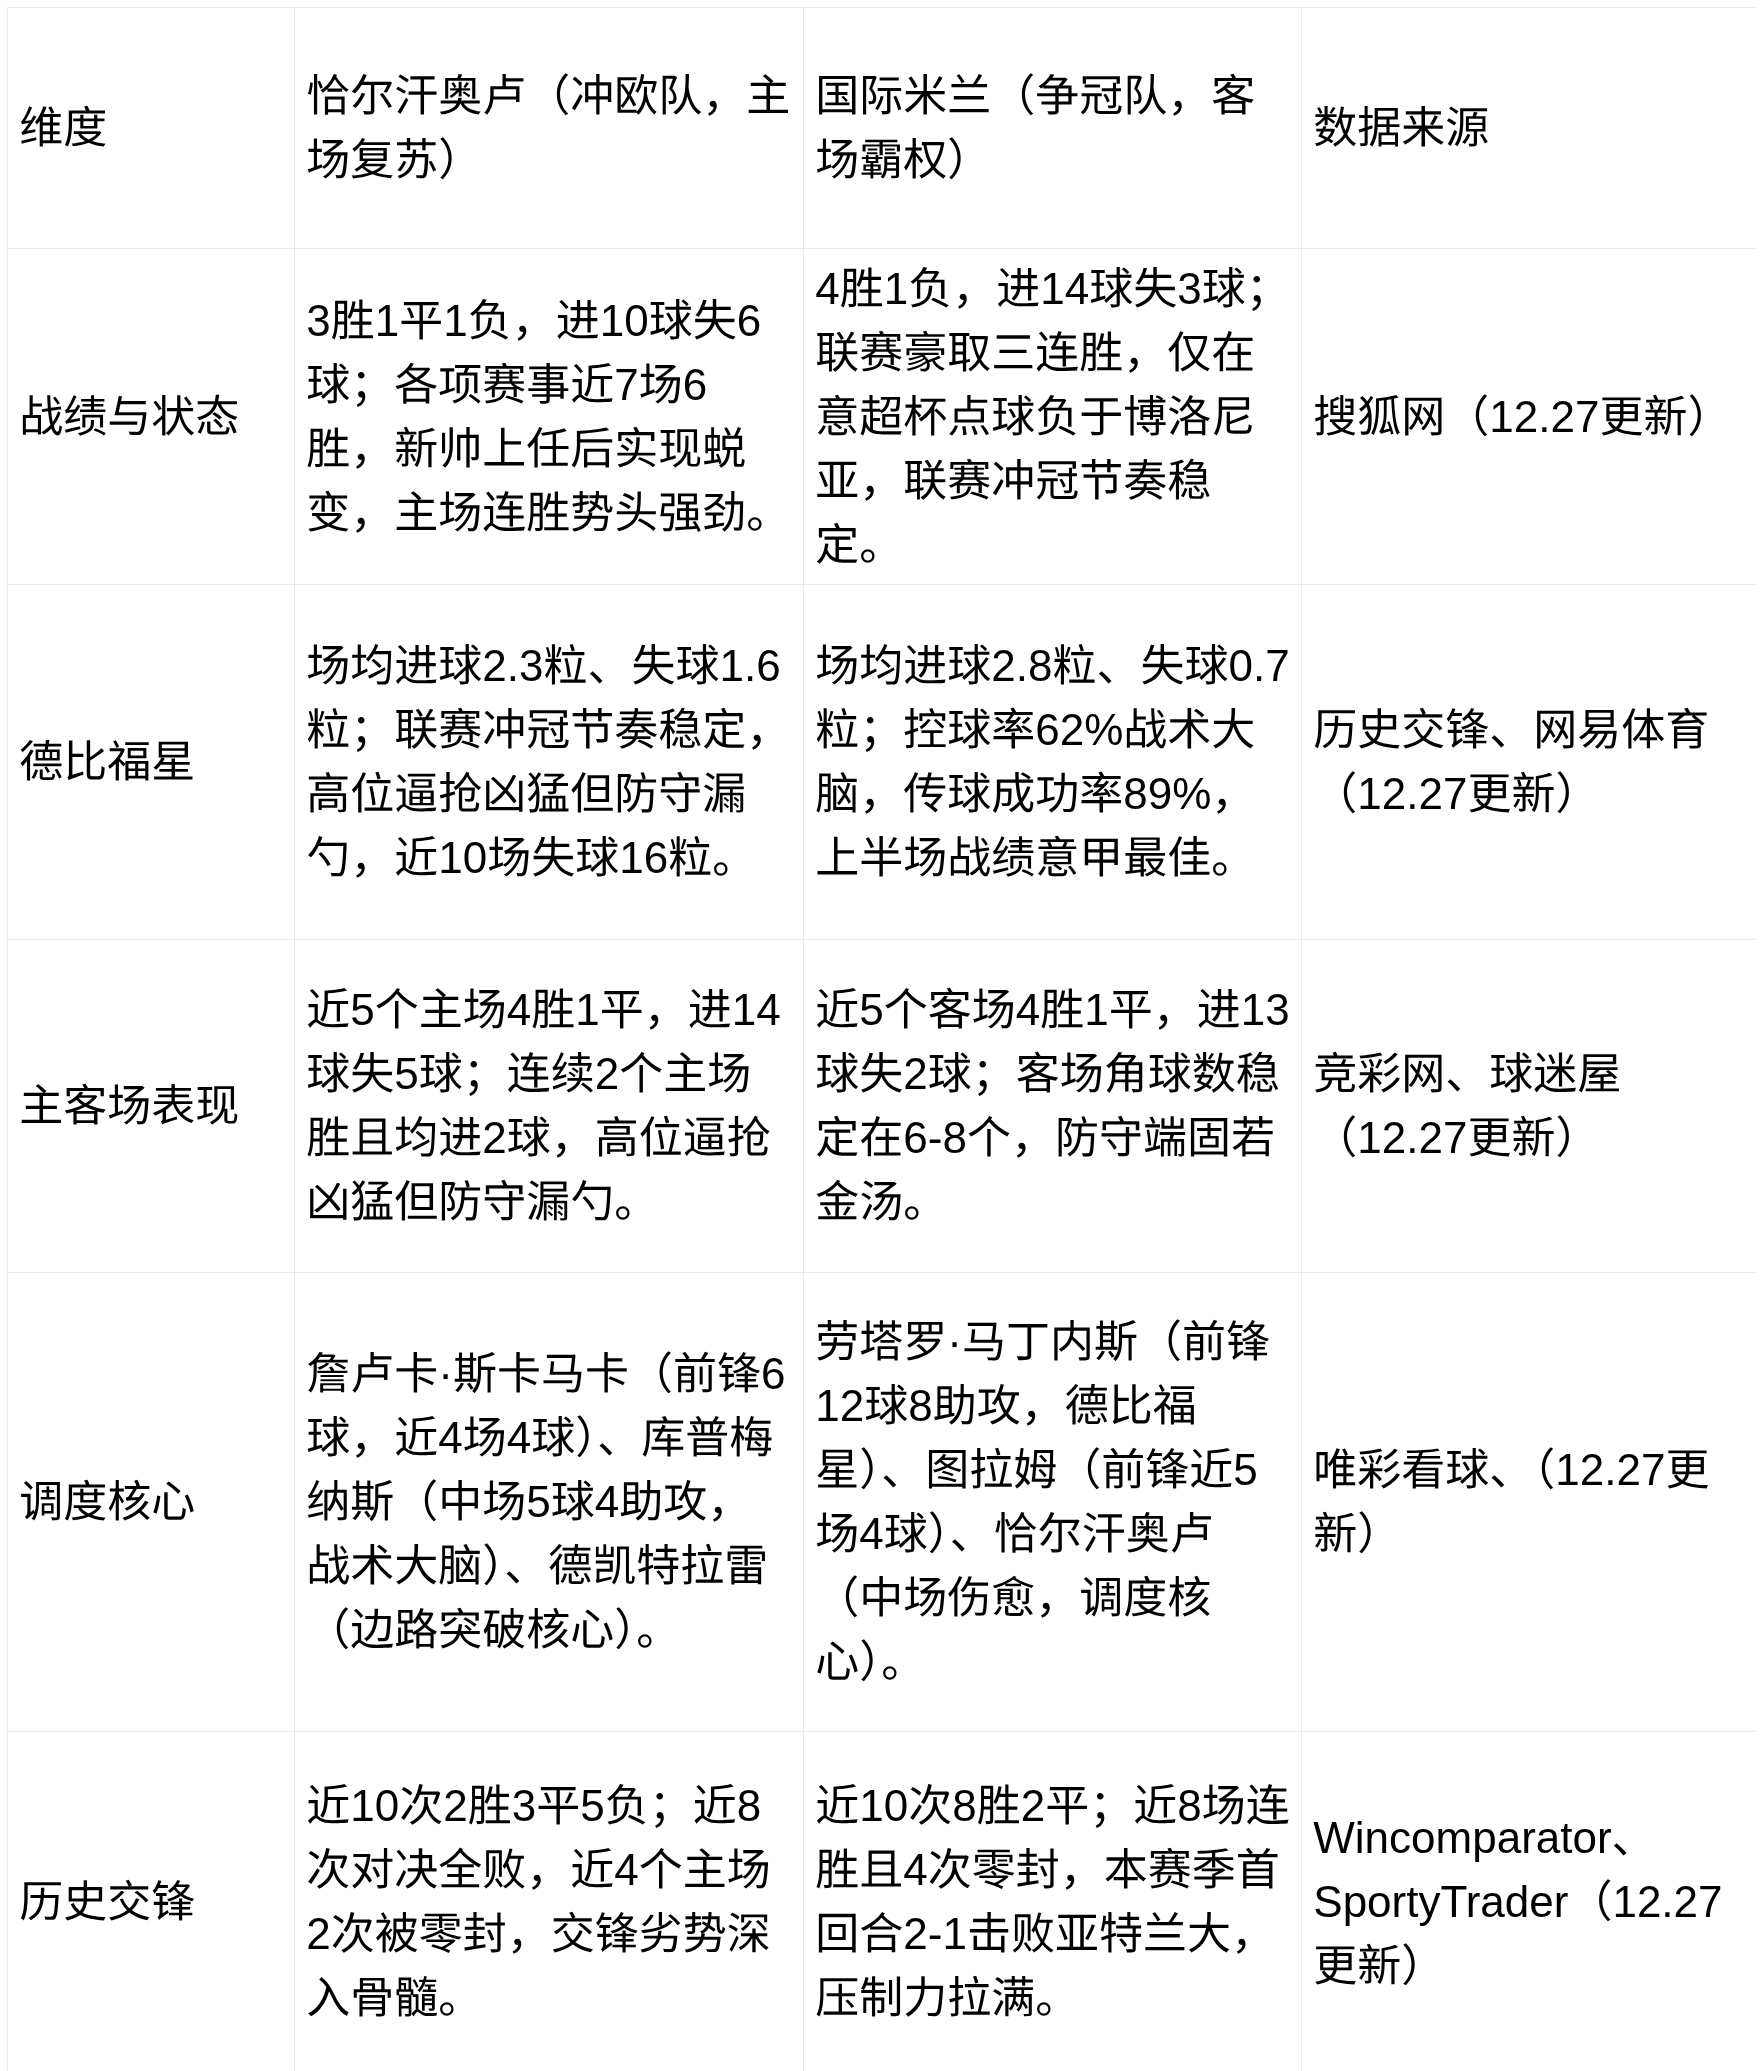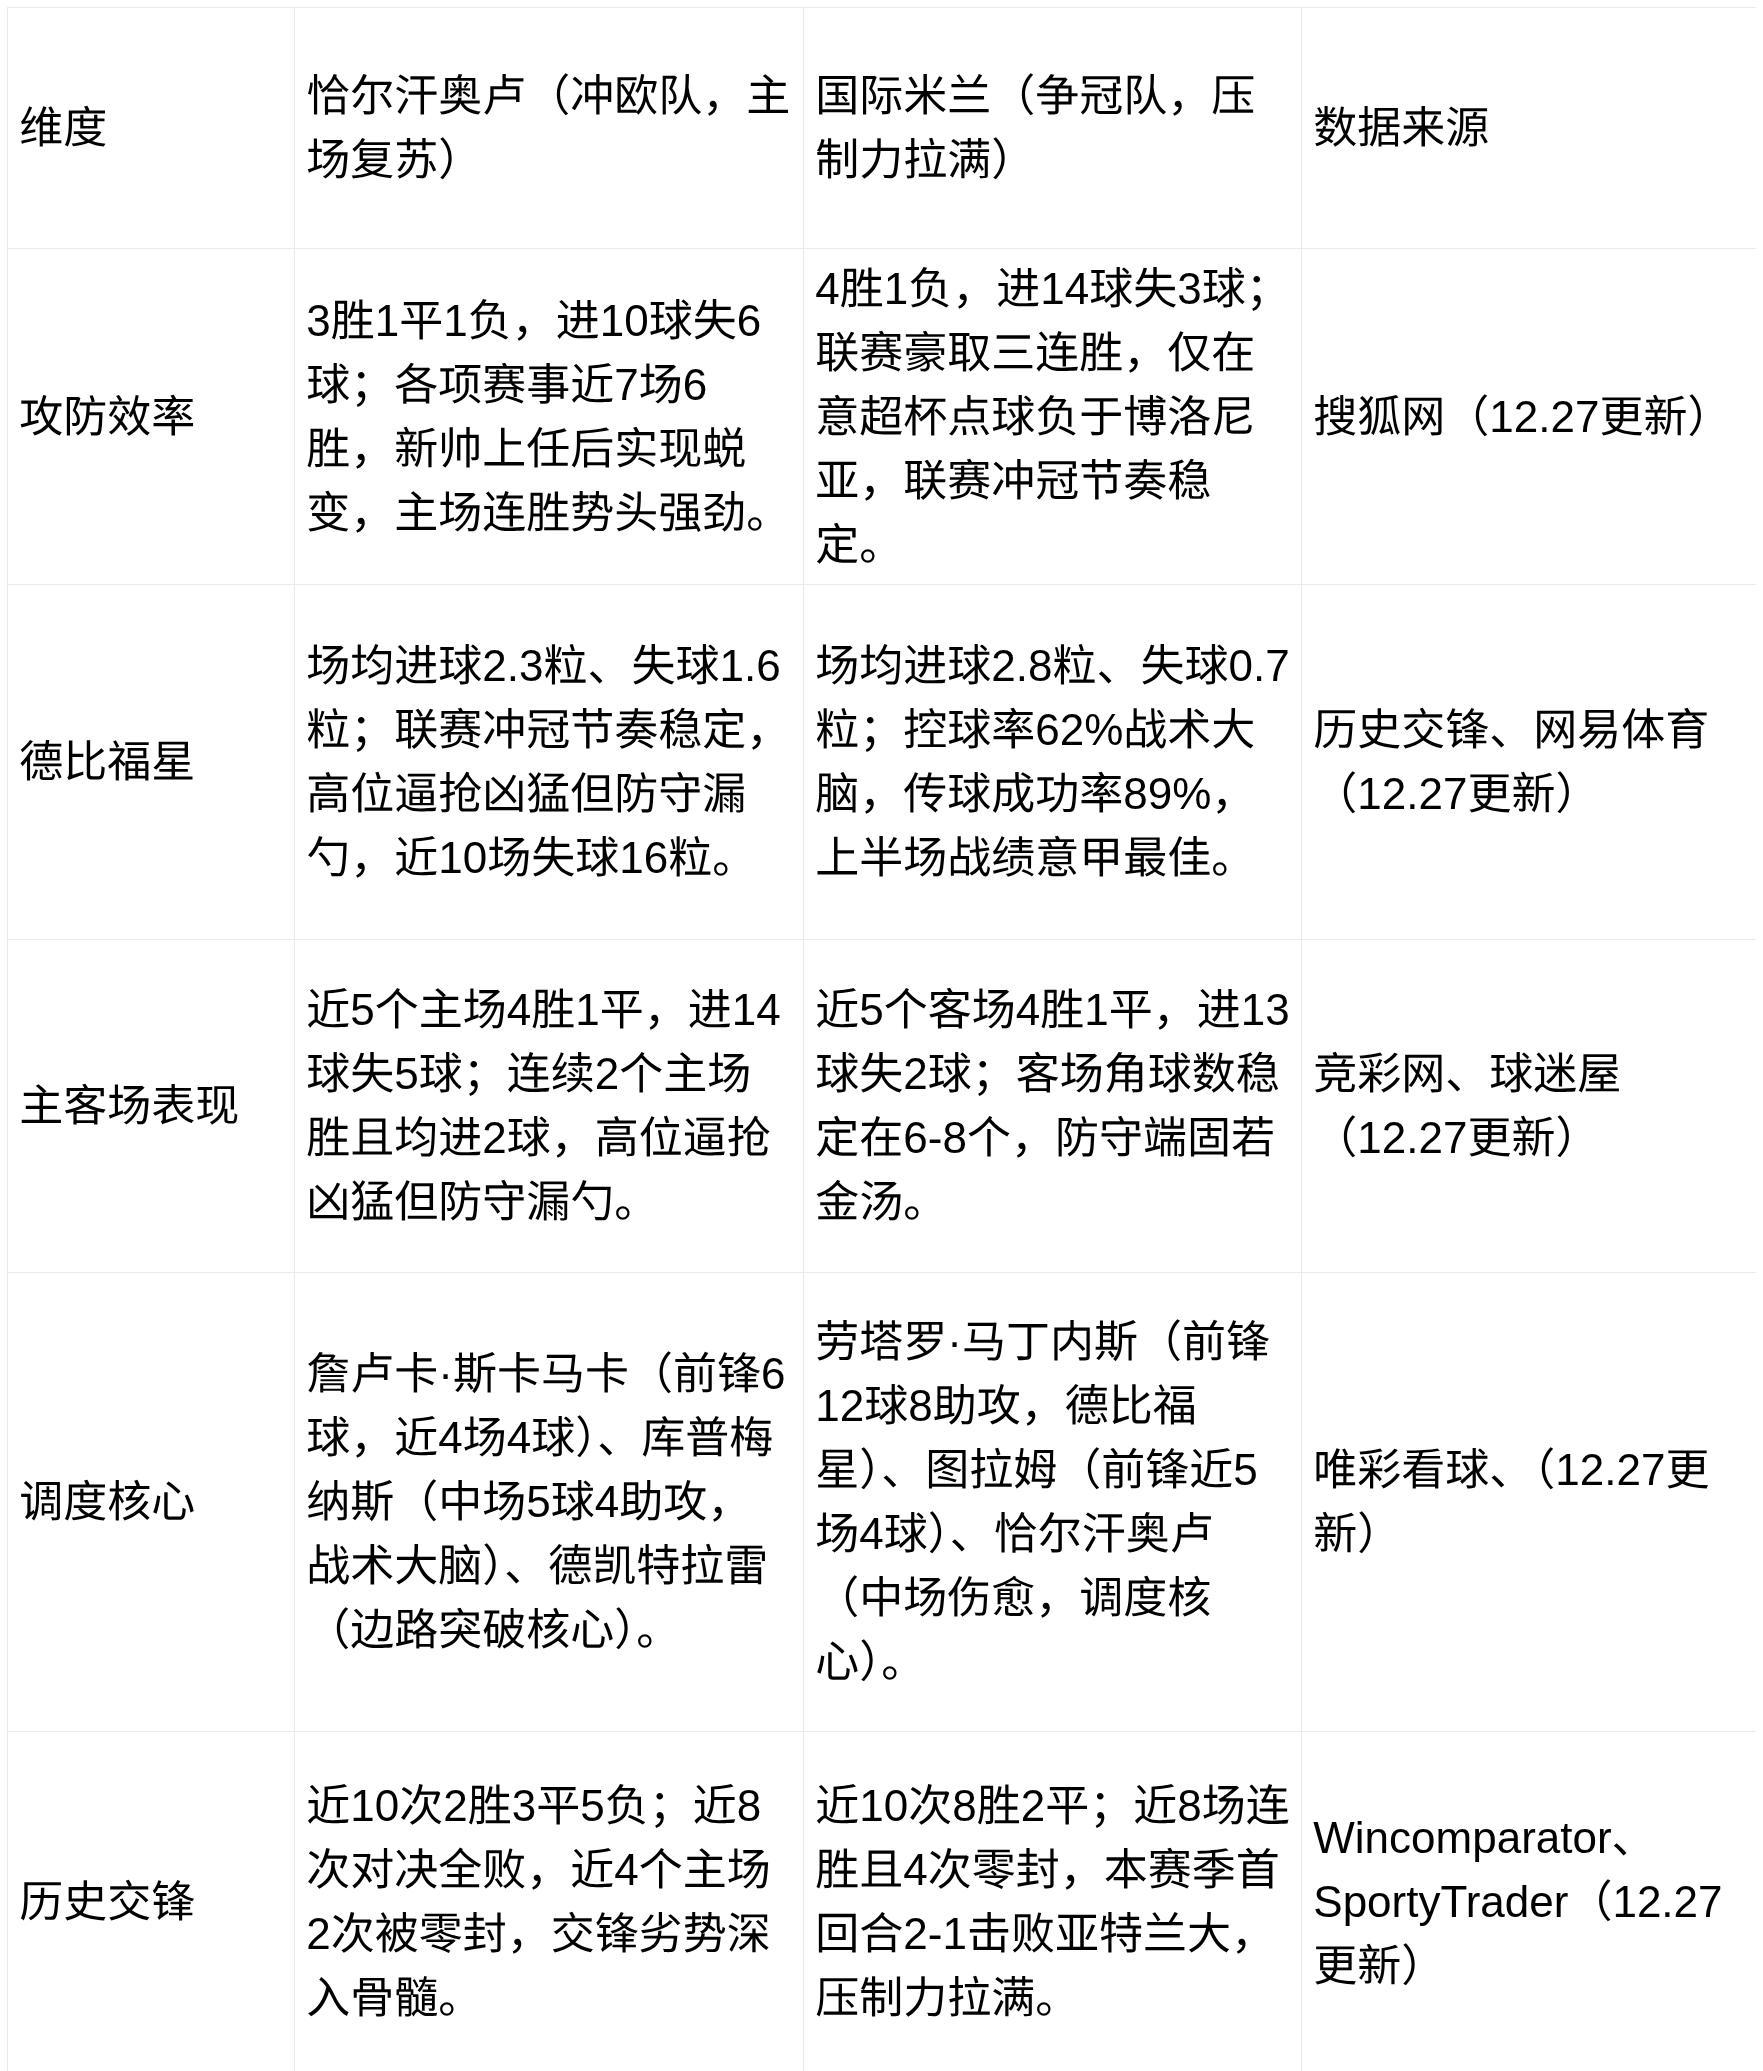--- a/index.html
+++ b/index.html
@@ -47,27 +47,27 @@
   <colgroup>
     <col class="c1">
       <col class="c2">
       <col class="c3">
       <col class="c4">
   </colgroup>
   <thead>
     <tr class="r-head">
       <th>维度</th>
       <th>恰尔汗奥卢（冲欧队，主场复苏）</th>
-      <th>国际米兰（争冠队，压制力拉满）</th>
+      <th>国际米兰（争冠队，客场霸权）</th>
       <th>数据来源</th>
     </tr>
   </thead>
   <tbody>
     <tr class="r-rec">
-      <td>攻防效率</td>
+      <td>战绩与状态</td>
       <td>3胜1平1负，进10球失6球；各项赛事近7场6胜，新帅上任后实现蜕变，主场连胜势头强劲。</td>
       <td>4胜1负，进14球失3球；联赛豪取三连胜，仅在意超杯点球负于博洛尼亚，联赛冲冠节奏稳定。</td>
       <td>搜狐网（12.27更新）</td>
     </tr>
     <tr class="r-eff">
       <td>德比福星</td>
       <td>场均进球2.3粒、失球1.6粒；联赛冲冠节奏稳定，高位逼抢凶猛但防守漏勺，近10场失球16粒。</td>
       <td>场均进球2.8粒、失球0.7粒；控球率62%战术大脑，传球成功率89%，上半场战绩意甲最佳。</td>
       <td>历史交锋、网易体育（12.27更新）</td>
     </tr>

